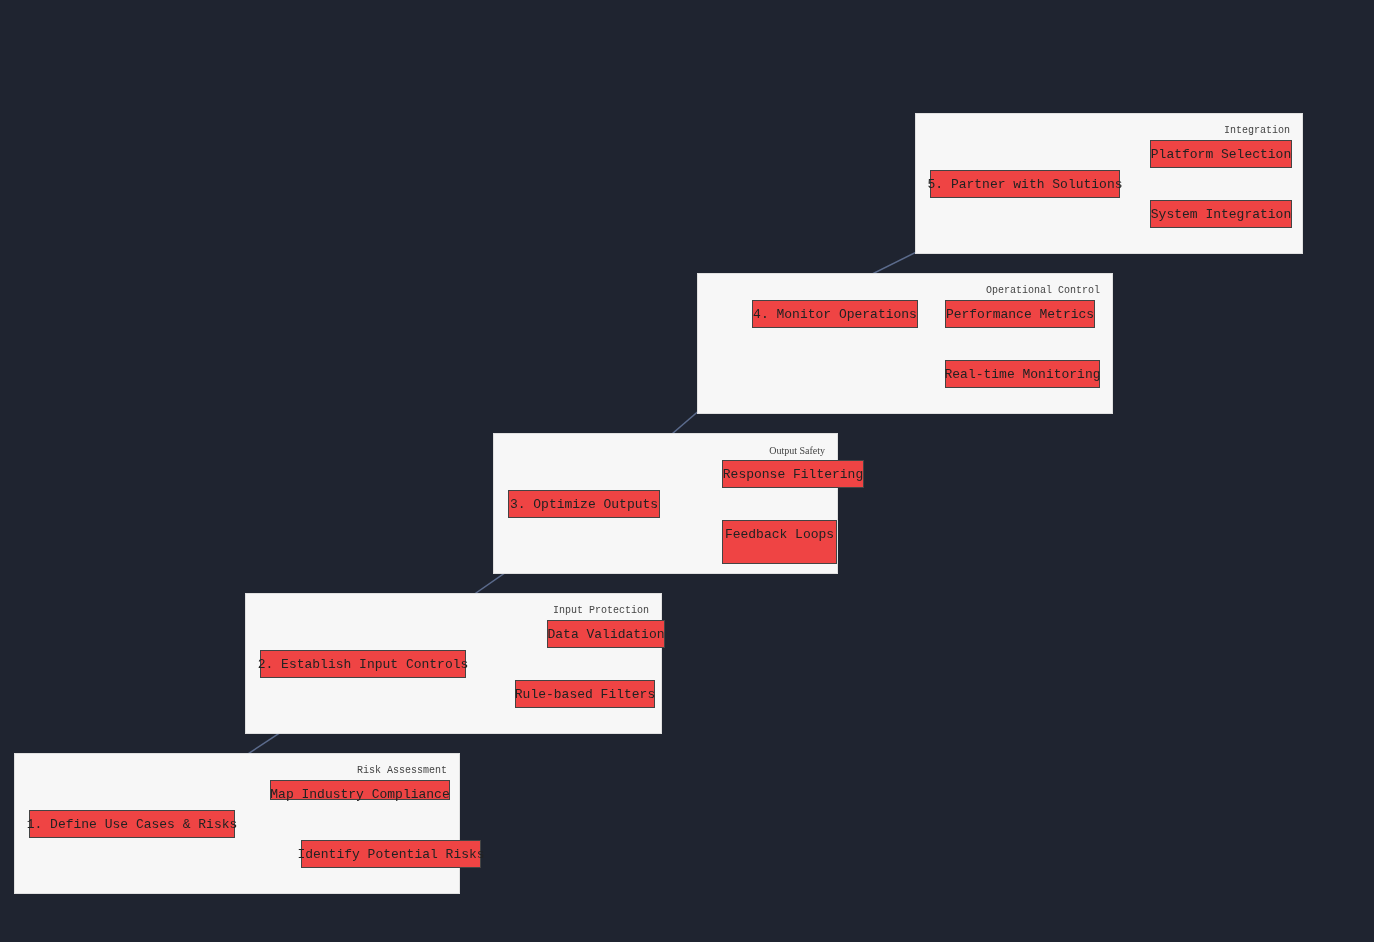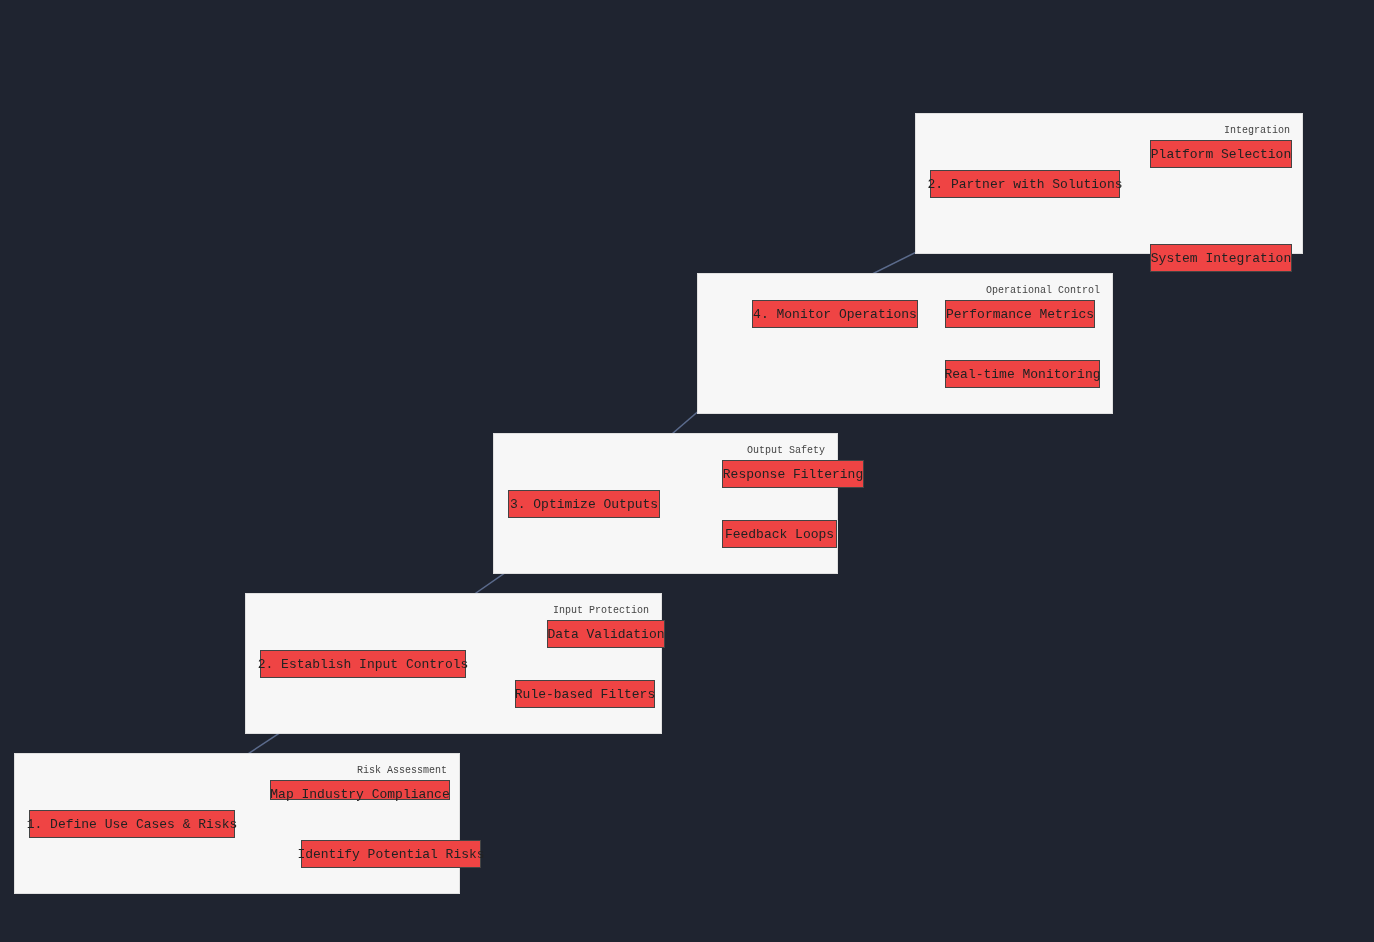--- a/index.html
+++ b/index.html
@@ -102,52 +102,52 @@
   <div class="node" id="n2" style="left: 260px; top: 650px; width: 206px; height: 28px;">
       <span>2. Establish Input Controls</span>
     </div>
   <div class="node" id="n2a" style="left: 515px; top: 620px; width: 118px; height: 28px; margin-left: 32px;">
       <span>Data Validation</span>
     </div>
   <div class="node" id="n2b" style="left: 515px; top: 680px; width: 140px; height: 28px;">
       <span>Rule-based Filters</span>
     </div>
 
-  <div class="group" id="g3" style="left: 493px; top: 433px; width: 345px; height: 141px;">
+  <div class="group" id="g3" style="left: 493px; top: 433px; width: 345px; height: 141px; font-family: Liberation Serif, serif;">
     <span class="group-title">Output Safety</span>
   </div>
   <div class="node" id="n3" style="left: 508px; top: 490px; width: 152px; height: 28px;">
       <span>3. Optimize Outputs</span>
     </div>
   <div class="node" id="n3a" style="left: 722px; top: 460px; width: 142px; height: 28px;">
       <span>Response Filtering</span>
     </div>
-  <div class="node" id="n3b" style="left: 722px; top: 520px; width: 115px; height: 28px;">
+  <div class="node" id="n3b" style="left: 722px; top: 520px; width: 115px; height: 44px;">
       <span>Feedback Loops</span>
     </div>
 
   <div class="group" id="g4" style="left: 697px; top: 273px; width: 416px; height: 141px;">
     <span class="group-title">Operational Control</span>
   </div>
   <div class="node" id="n4" style="left: 752px; top: 300px; width: 166px; height: 28px;">
       <span>4. Monitor Operations</span>
     </div>
   <div class="node" id="n4a" style="left: 945px; top: 300px; width: 150px; height: 28px;">
       <span>Performance Metrics</span>
     </div>
   <div class="node" id="n4b" style="left: 945px; top: 360px; width: 155px; height: 28px;">
       <span>Real-time Monitoring</span>
     </div>
 
   <div class="group" id="g5" style="left: 915px; top: 113px; width: 388px; height: 141px;">
     <span class="group-title">Integration</span>
   </div>
   <div class="node" id="n5" style="left: 930px; top: 170px; width: 190px; height: 28px;">
-      <span>2. Partner with Solutions</span>
+      <span>5. Partner with Solutions</span>
     </div>
   <div class="node" id="n5a" style="left: 1150px; top: 140px; width: 142px; height: 28px;">
       <span>Platform Selection</span>
     </div>
-  <div class="node" id="n5b" style="left: 1150px; top: 200px; width: 142px; height: 28px; margin-top: 44px;">
+  <div class="node" id="n5b" style="left: 1150px; top: 200px; width: 142px; height: 28px;">
       <span>System Integration</span>
     </div>
 
 </div>
 
 </body></html>

